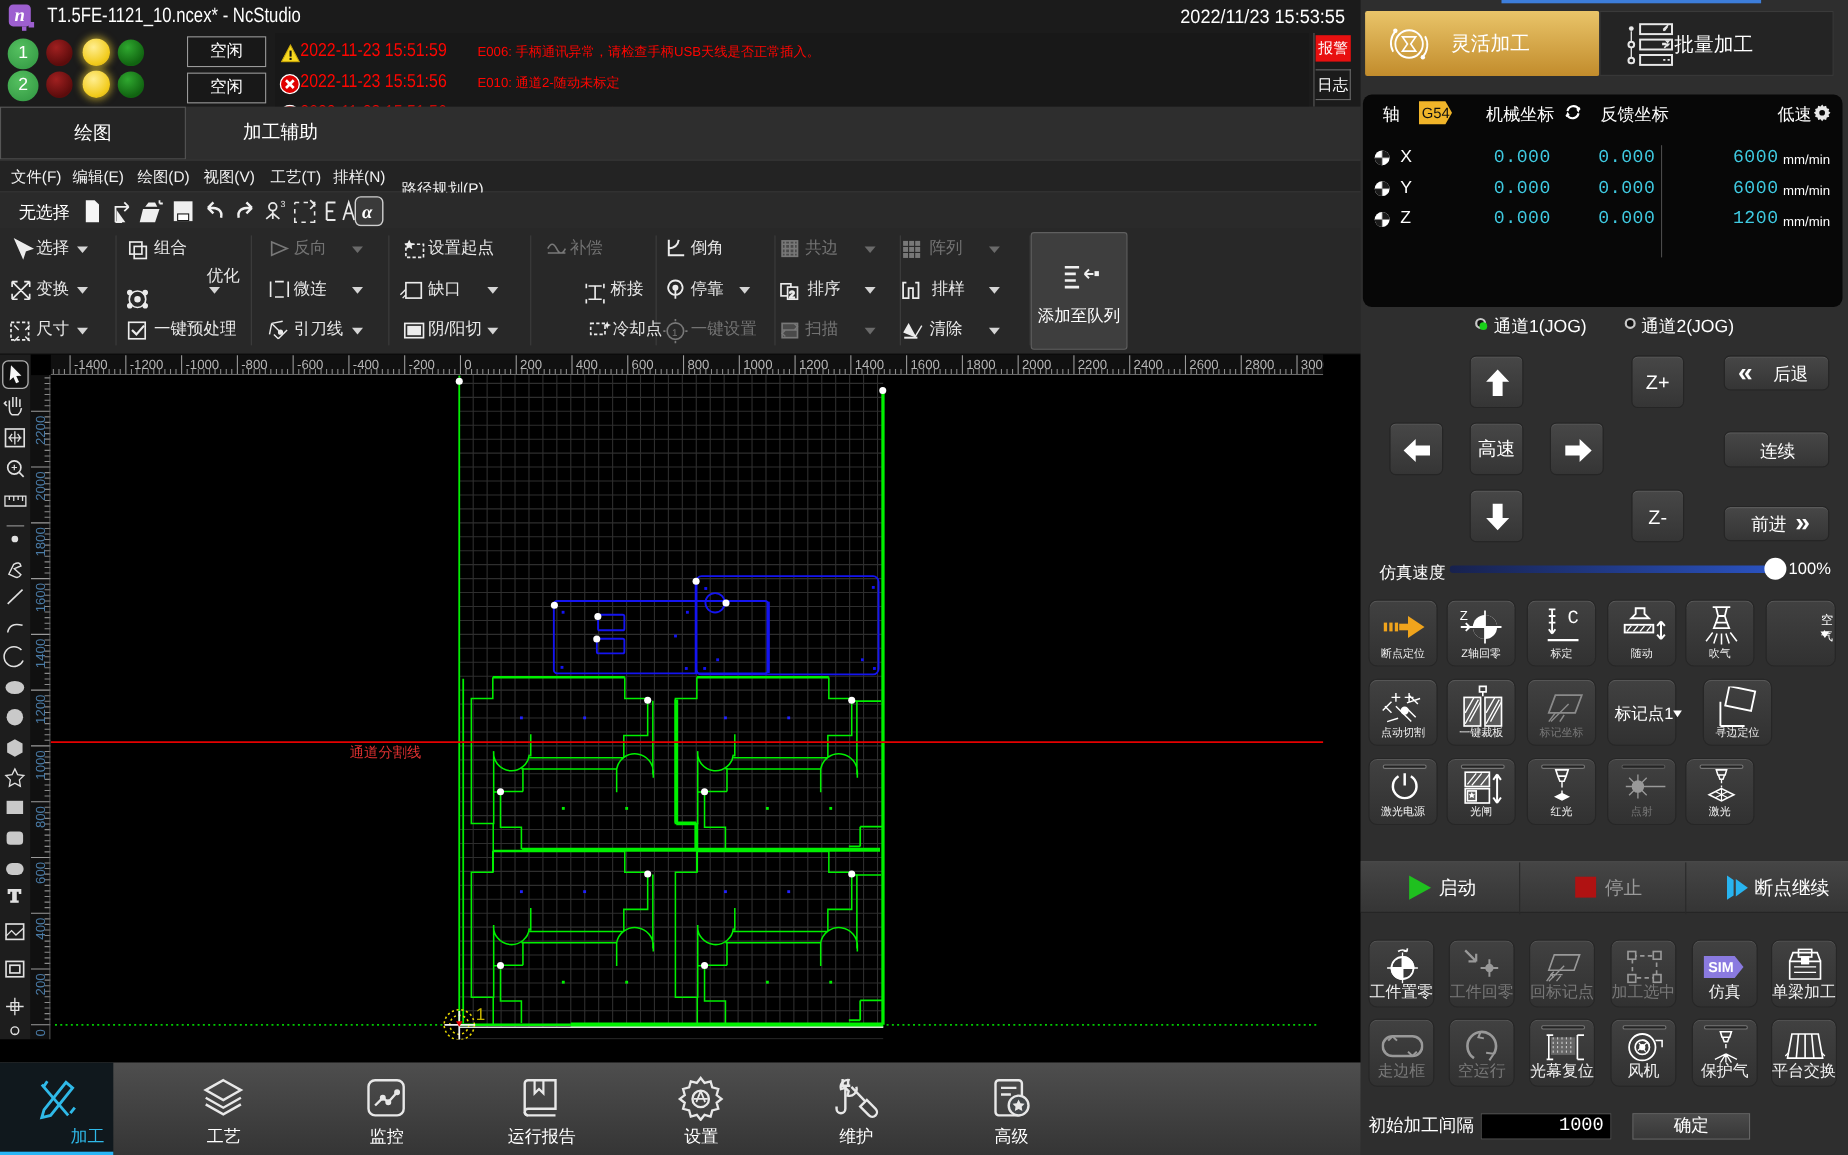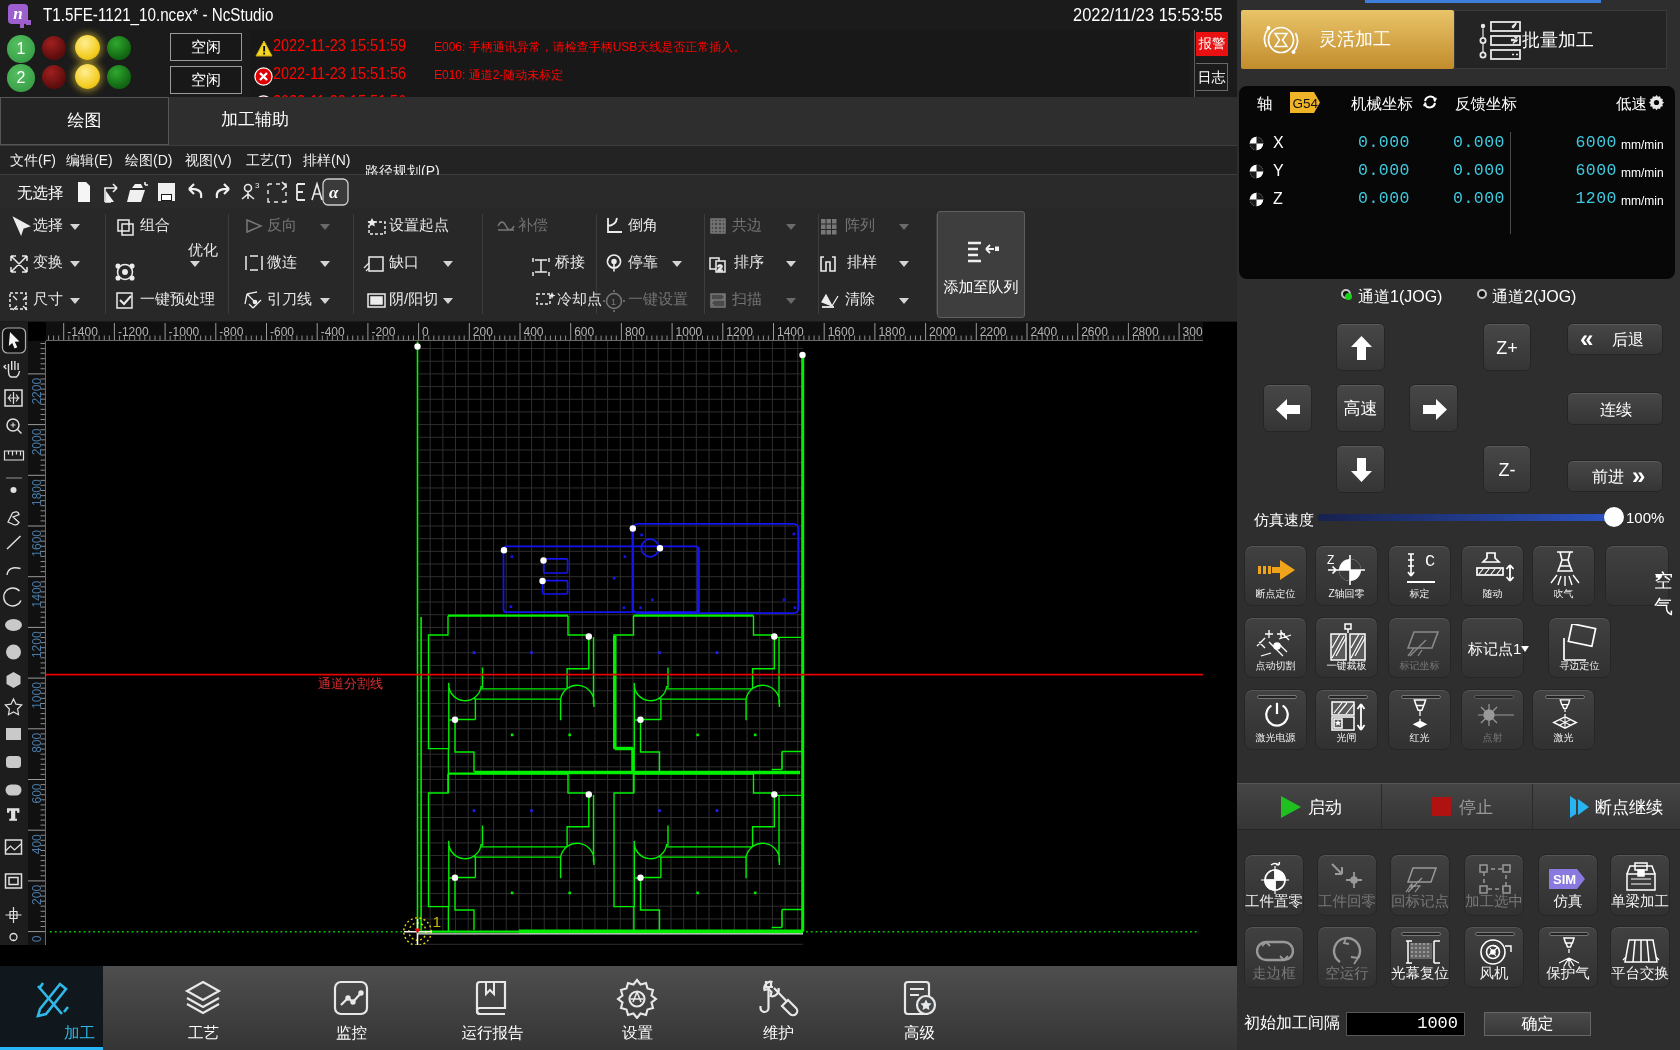--- a/index.html
+++ b/index.html
@@ -662,21 +662,21 @@
     <div class="fbtn" style="left:295px;top:545px;">
         <svg class="abs" style="left:14px;top:4px;" width="36" height="40" viewBox="0 0 36 40">
           <g stroke="#fff" stroke-width="1.6" fill="none">
             <path d="M10 2 h16 M13 2 l2 8 h6 l2 -8 M15 10 l-2 6 h10 l-2 -6 M13 16 l-2 5 h14 l-2 -5"></path>
             <path d="M10 25 l-6 8 M14 26 l-3 9 M18 26 v10 M22 26 l3 9 M26 25 l6 8" stroke-width="1.4"></path>
           </g>
         </svg>
         <div class="lbl">吹气</div>
       </div>
     <div class="fbtn" style="left:368px;top:545px;width:64px;">
-        <div class="abs" style="left:13px;top:22px;font-size:19px;margin-left:35px;">空气</div>
+        <div class="abs" style="left:13px;top:10px;font-size:11px;margin-left:35px;">空气</div>
         <div class="rarrow" style="left:49px;top:28px;border-top-color:#fff;border-left-width:4px;border-right-width:4px;"></div>
       </div>
     <div class="fbtn" style="left:7px;top:617px;">
         <svg class="abs" style="left:10px;top:8px;" width="44" height="34" viewBox="0 0 44 34">
           <g stroke="#fff" stroke-width="1.5" fill="none">
             <path d="M10 8 h8 m4 0 h8 M14 4 v8 m12 -8 v8 M2 20 l8 -8 m4 4 l14 14 m4 -4 l-8 -8 M6 30 l10 -3 m8 -14 l12 -4 M4 16 l6 6 m16 -16 l8 8" stroke-width="1.3"></path>
             <circle cx="22" cy="20" r="3" fill="#fff"></circle>
           </g>
         </svg>
         <div class="lbl">点动切割</div>

